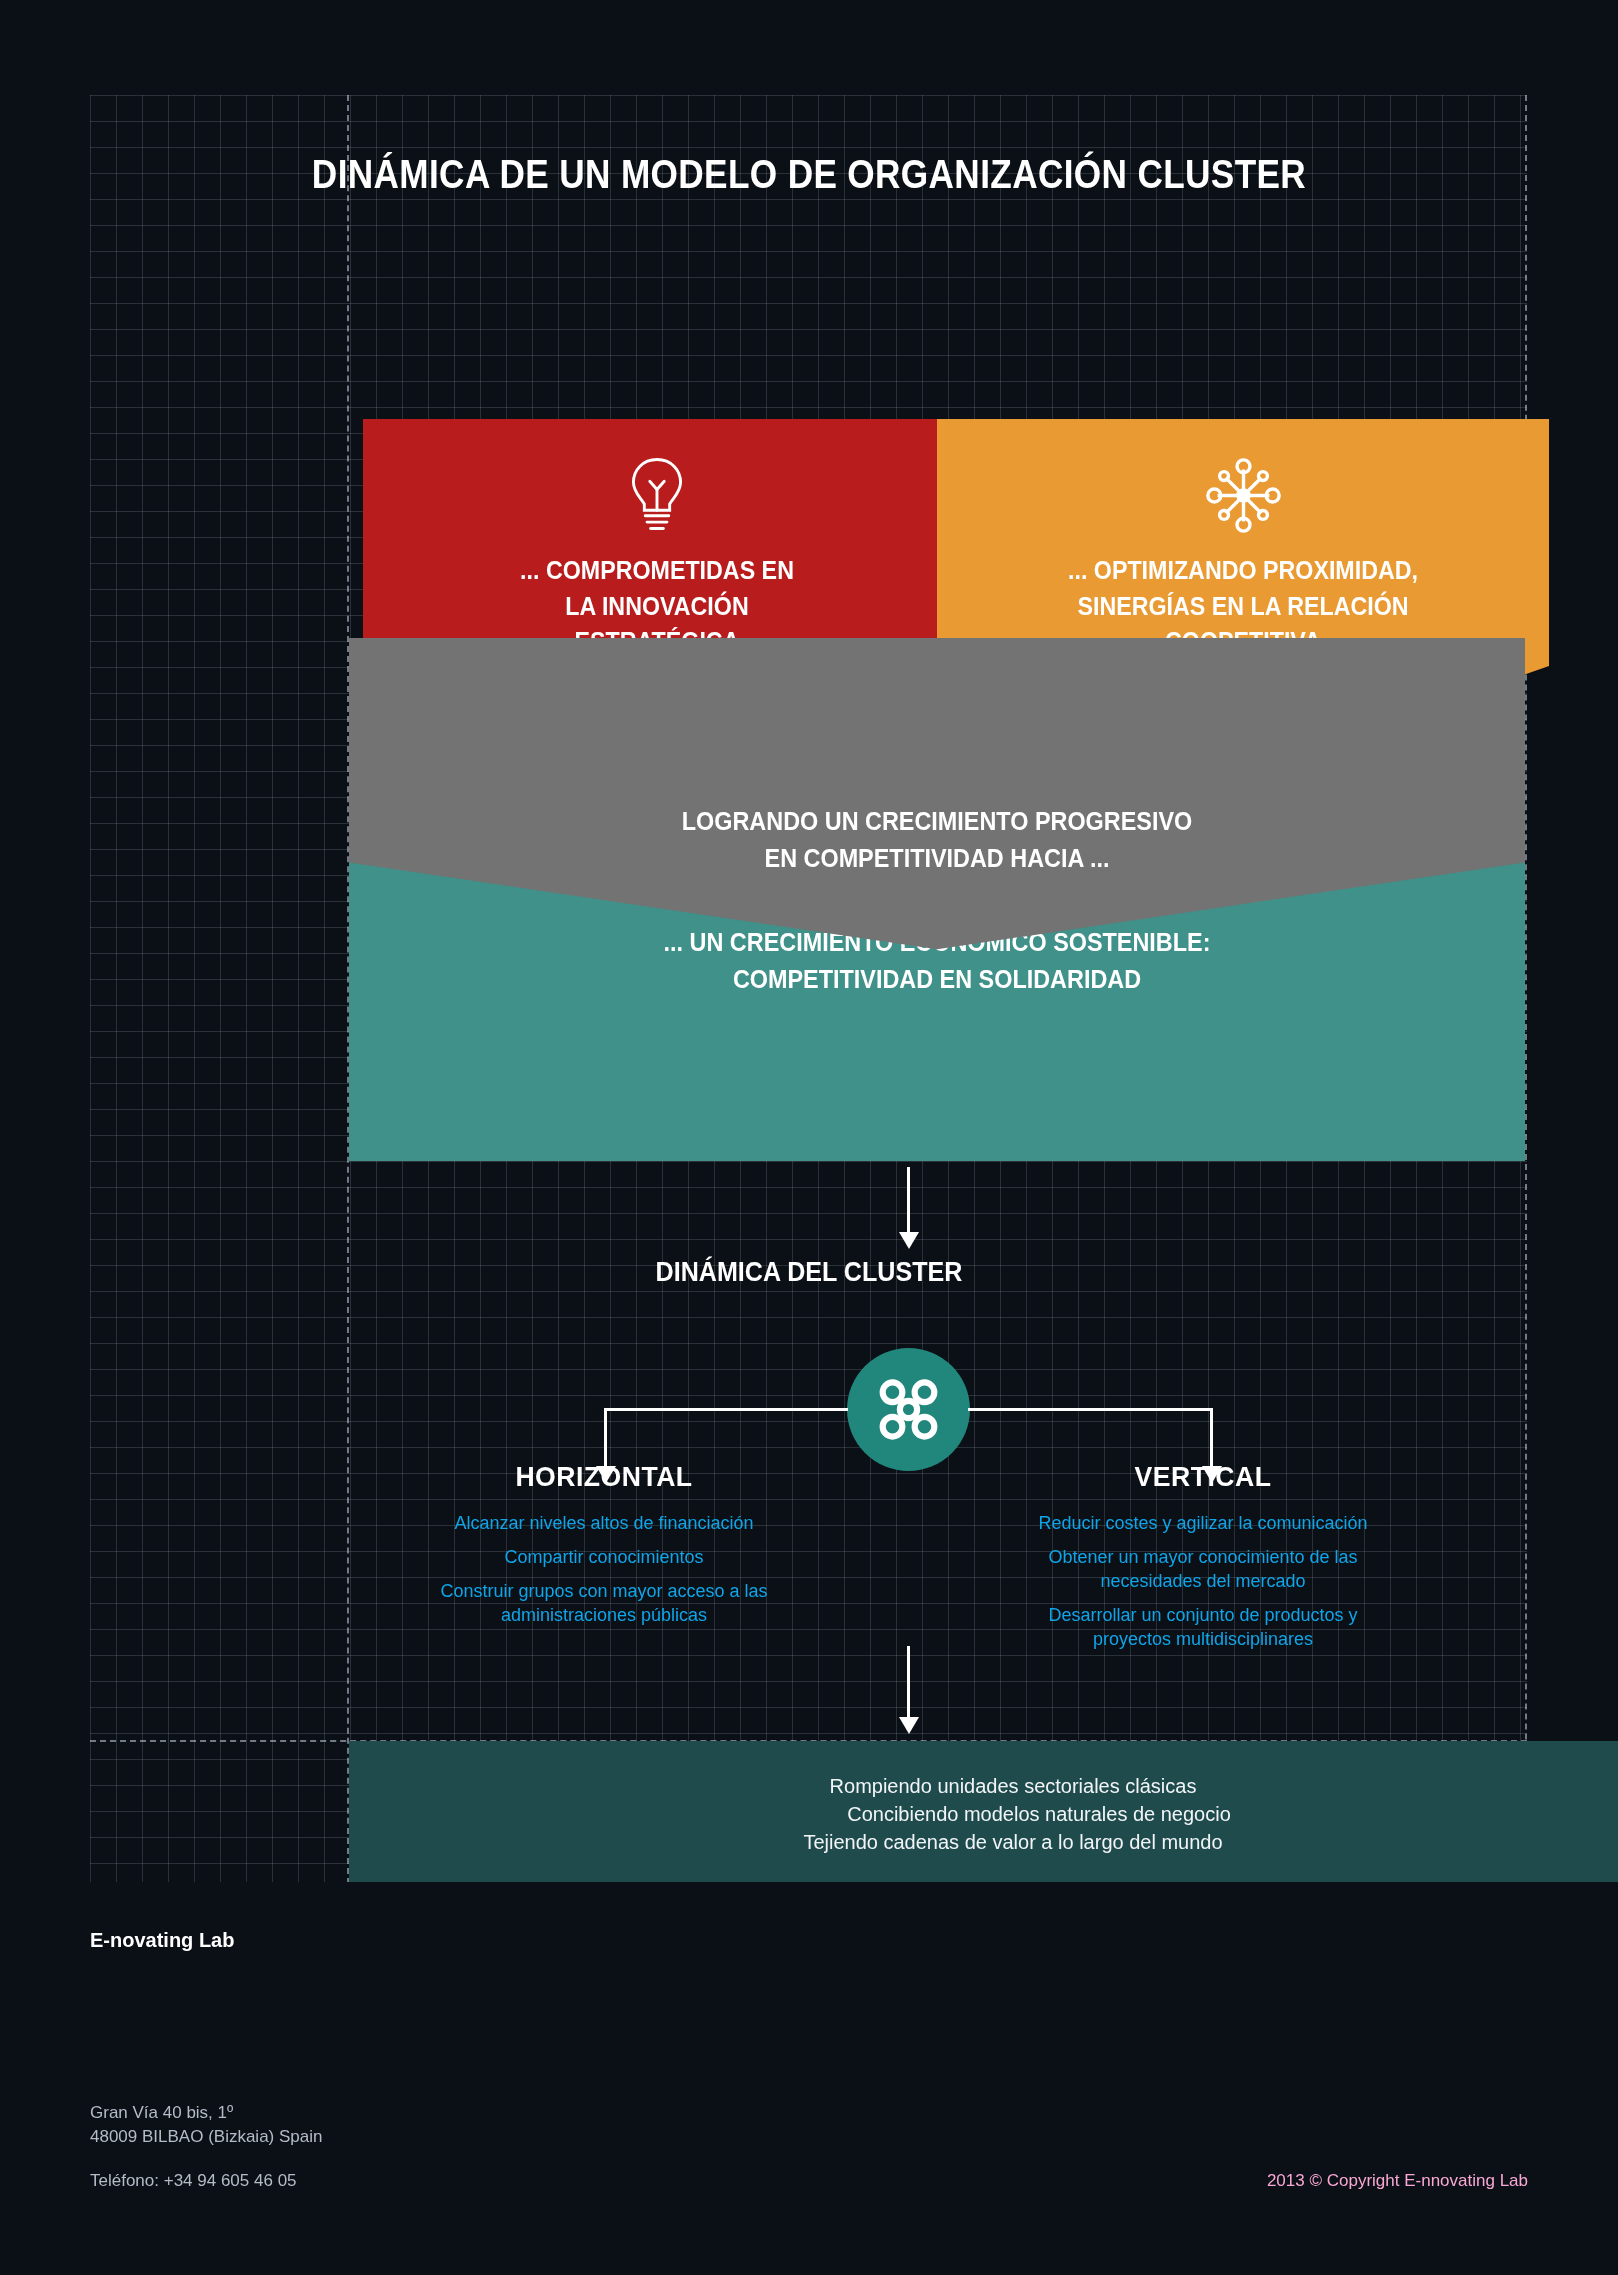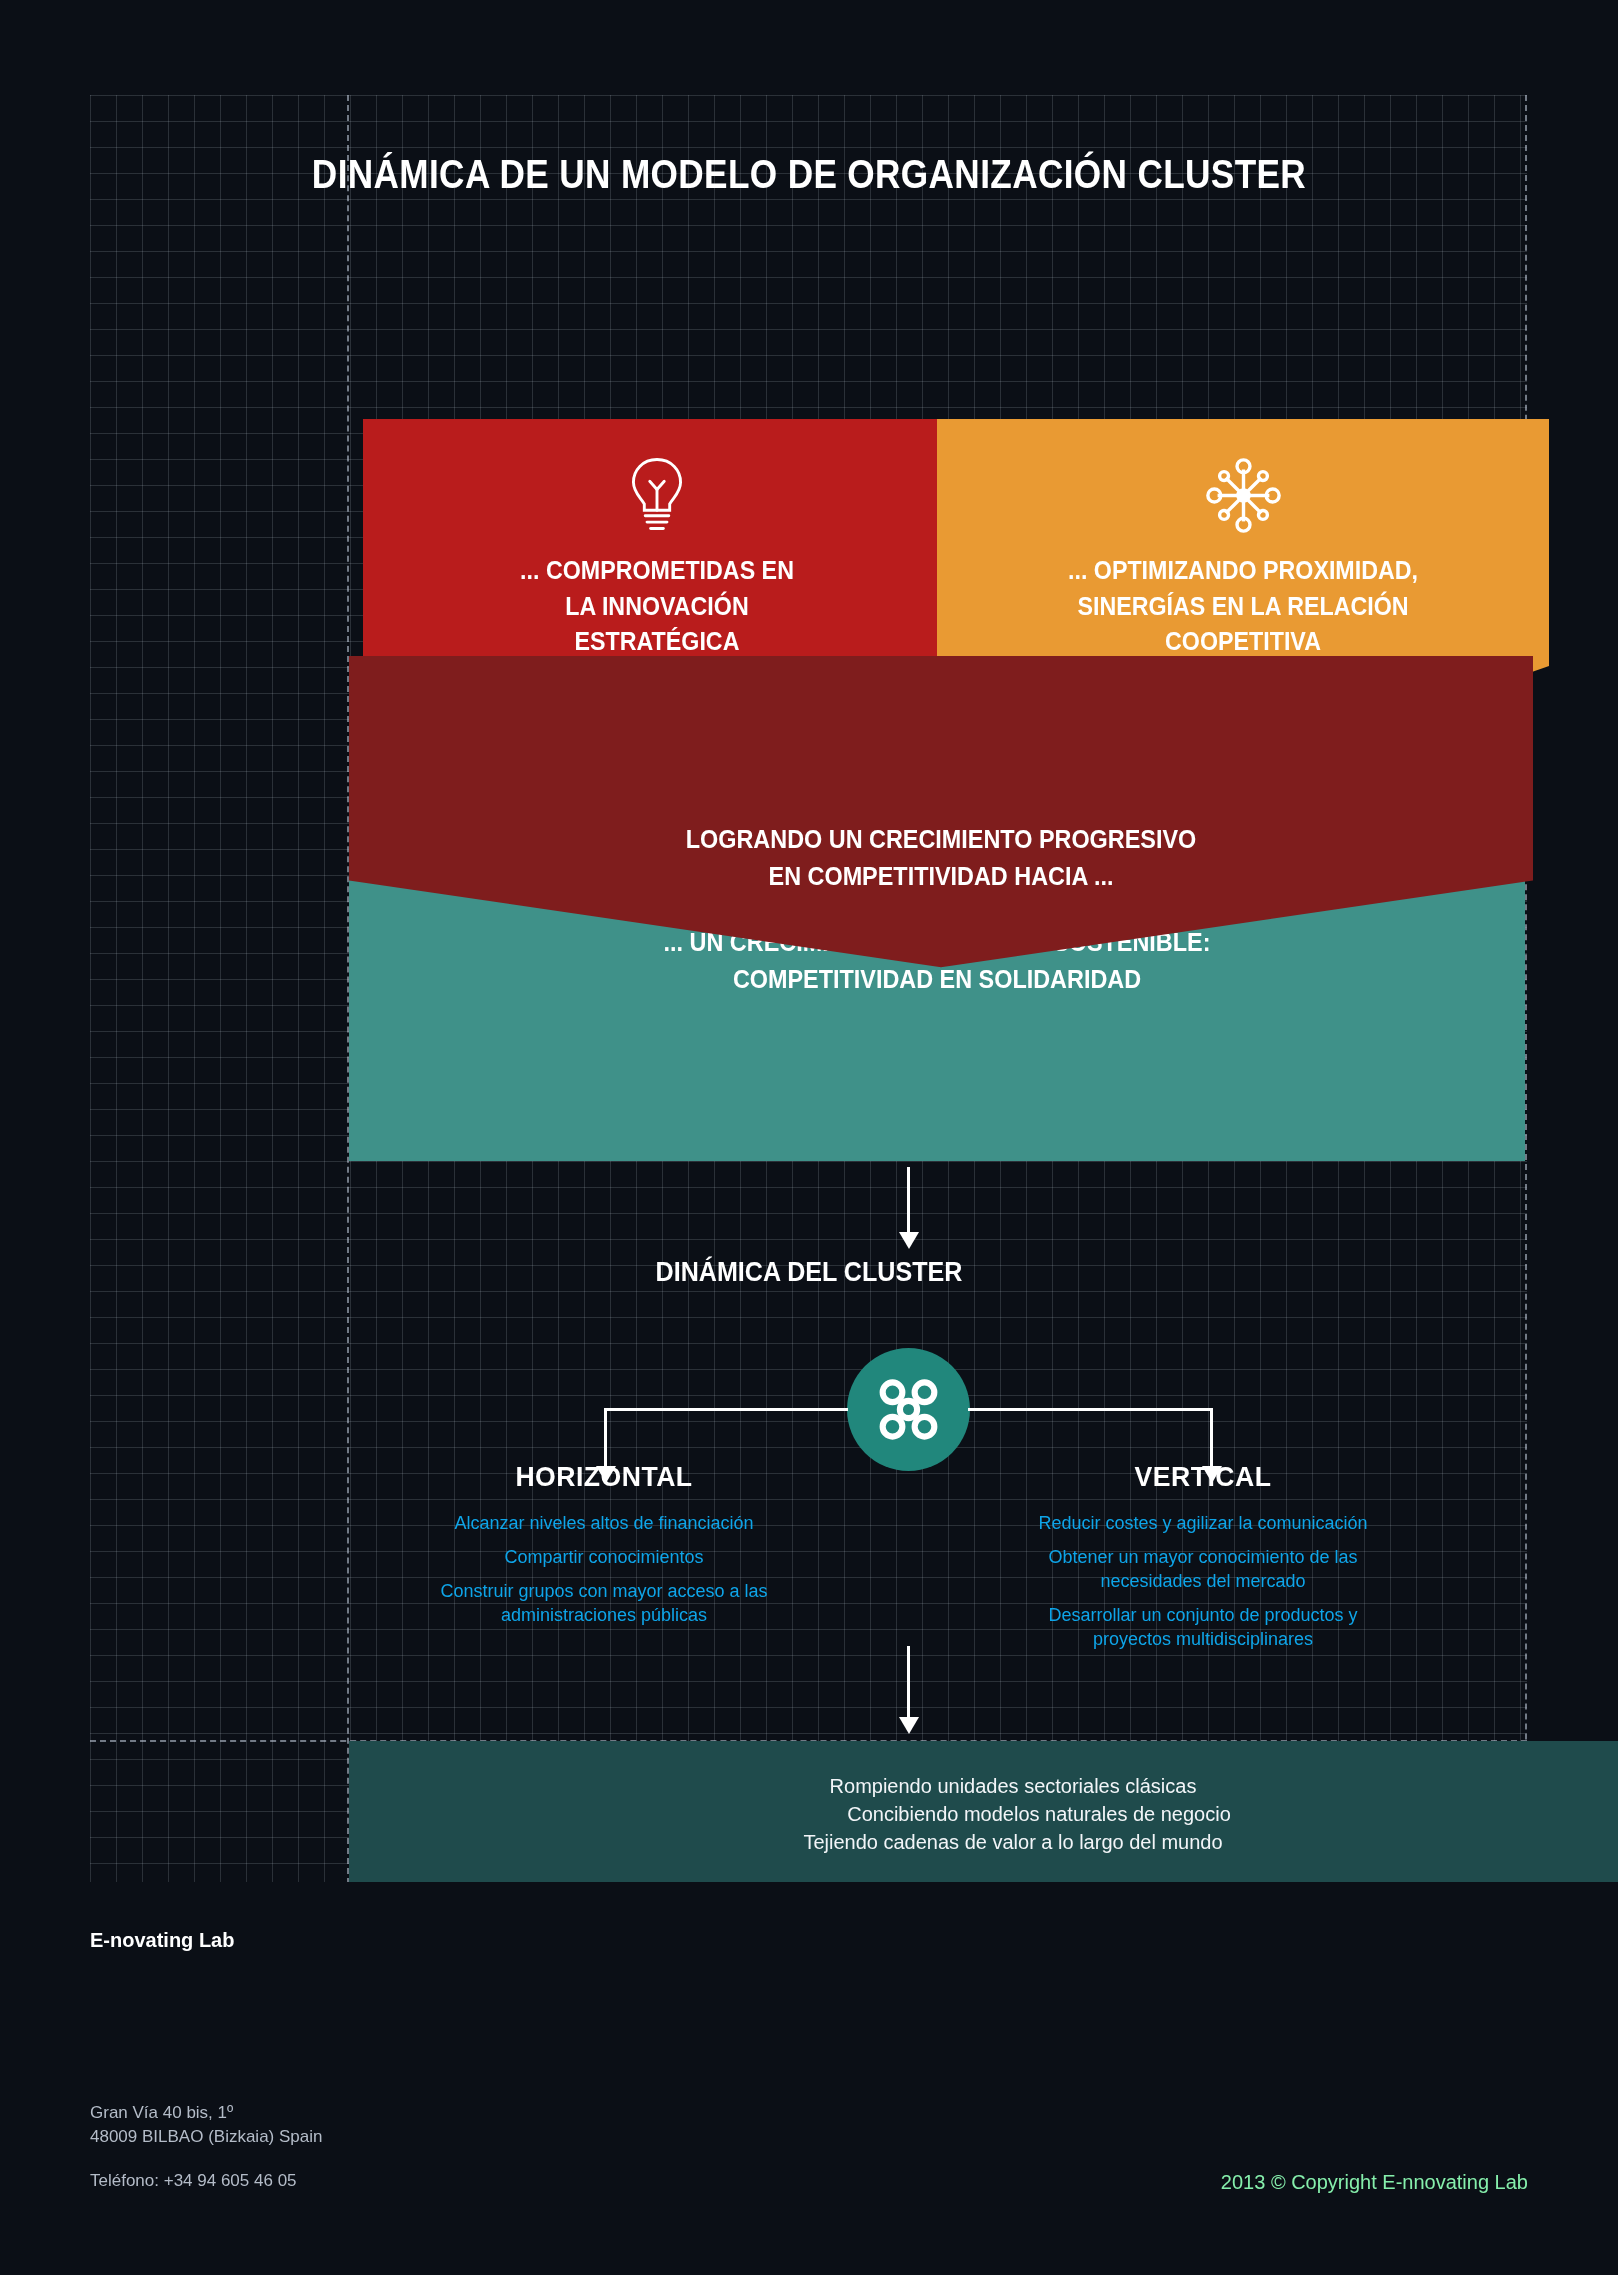--- a/index.html
+++ b/index.html
@@ -70,23 +70,22 @@
     clip-path:polygon(0 70%,50% 100%,100% 70%,100% 83%,50% 113%,0 83%);}
 
   .col .icon{position:absolute;left:0;top:36px;width:100%;text-align:center;}
   .col .txt{
     position:absolute;left:0;top:134px;width:100%;text-align:center;
     font-size:25px;font-weight:bold;line-height:1.42;transform:scaleX(.93);
   }
 
   
   #band-teal{
-    top:391px;height:362px;background:#7f1d1d;
+    top:373px;height:362px;background:#737373;
     clip-path:polygon(0 0,100% 0,100% 62%,50% 86%,0 62%);
-    padding-left:8px;
   }
   #band-teal .txt{
     position:absolute;left:0;top:165px;width:100%;text-align:center;
     font-size:26px;font-weight:bold;line-height:1.42;transform:scaleX(.9);
   }
 
   
   #band-teal2{
     top:516px;height:380px;background:#3f9189;
     clip-path:polygon(0 8%,50% 28%,100% 8%,100% 100%,0 100%);
@@ -151,21 +150,21 @@
     position:absolute;left:90px;top:1929px;font-size:20px;font-weight:bold;
   }
   #addr{
     position:absolute;left:90px;top:2101px;font-size:17px;line-height:1.42;
     color:#b4bcc8;font-weight:300;
   }
   #tel{
     position:absolute;left:90px;top:2171px;font-size:17px;color:#b4bcc8;font-weight:300;
   }
   #copy{
-    position:absolute;right:90px;top:2171px;font-size:20px;color:#86efac;font-weight:300;
+    position:absolute;right:90px;top:2171px;font-size:17px;color:#f9a8d4;font-weight:300;
   }
 </style>
 </head>
 <body>
 
 <div id="grid"></div>
 
 <div class="guide v" style="left:347px;top:95px;height:1809px;"></div>
 <div class="guide v" style="left:1525px;top:95px;height:2094px;"></div>
 <div class="guide h" style="left:90px;top:1740px;width:1437px;"></div>

